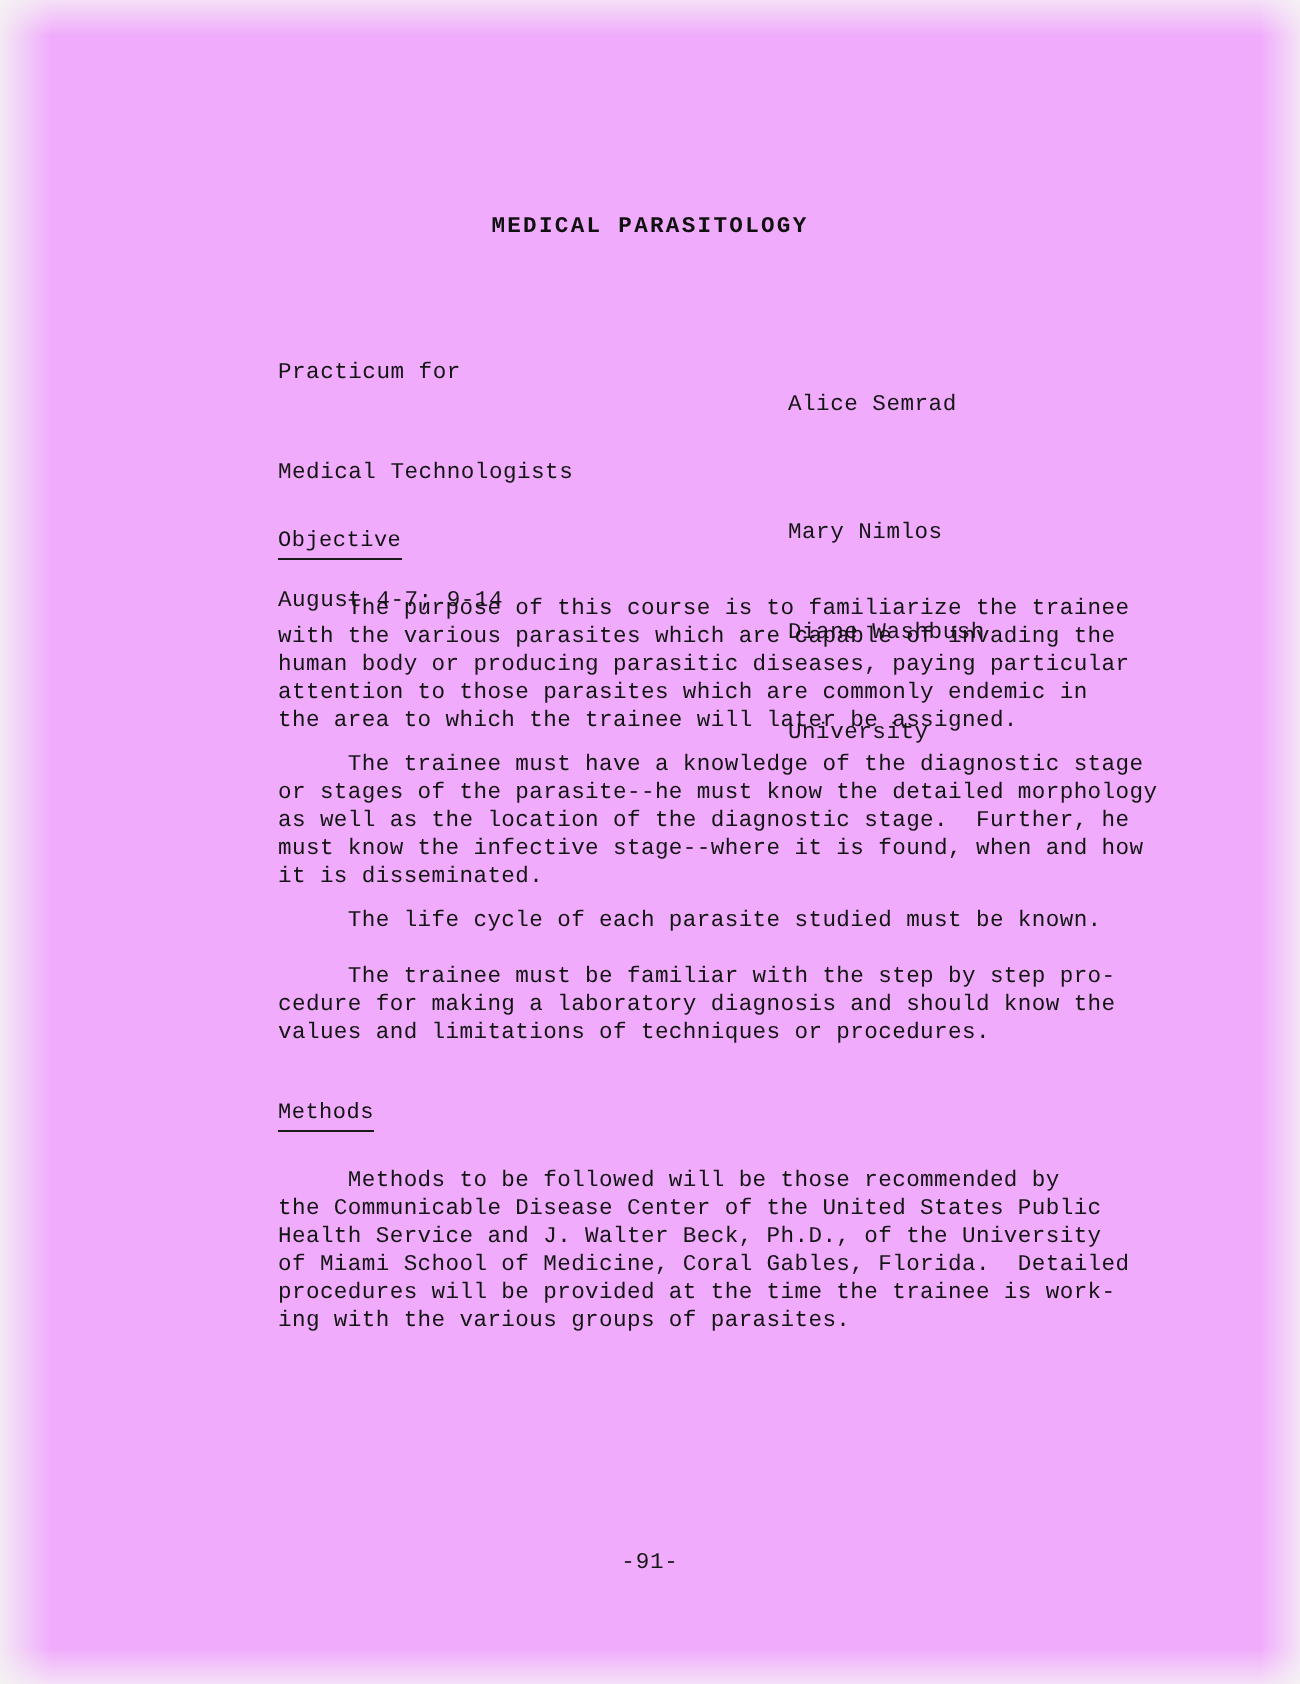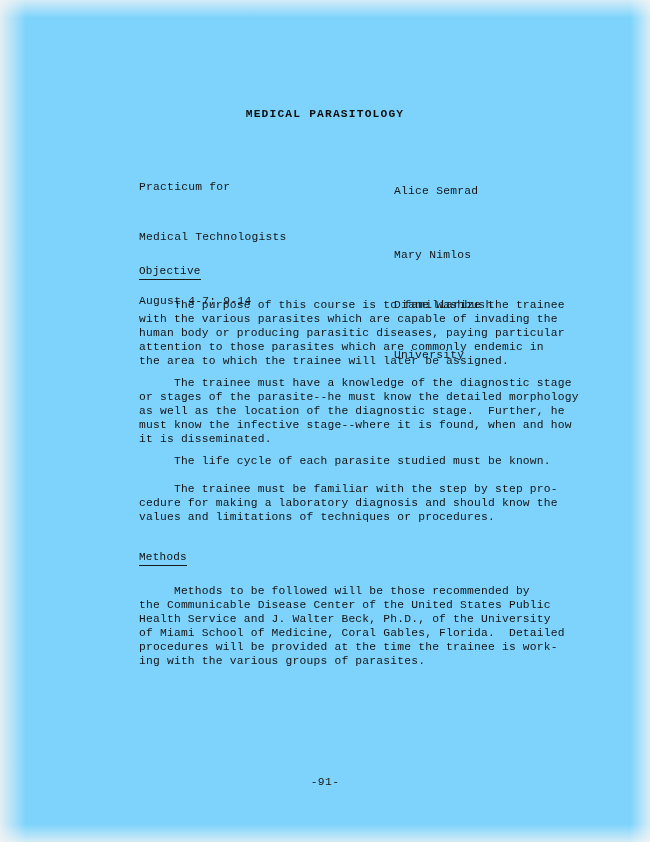--- a/index.html
+++ b/index.html
@@ -13,21 +13,21 @@
     background: #ffffff;
     font-family: "Liberation Mono", "DejaVu Sans Mono", monospace;
     color: #111111;
     overflow: hidden;
   }
 
   .page {
     position: relative;
     width: 650px;
     height: 842px;
-    background: #7dd3fc;
+    background: #f0abfc;
     box-sizing: border-box;
   }
 
   
   .scan-tint {
     position: absolute;
     inset: 0;
     pointer-events: none;
     background:
       linear-gradient(to right, rgba(244,244,242,0.85) 0px, rgba(255,255,255,0) 26px),
@@ -57,21 +57,21 @@
   }
   .col-left {
     position: absolute;
     left: 0;
     top: 0;
     width: 250px;
   }
   .col-right {
     position: absolute;
     left: 255px;
-    top: 4px;
+    top: 16px;
     width: 200px;
   }
   .hline {
     font-size: 11.3px;
     line-height: 14.1px;
     letter-spacing: 0.25px;
     white-space: pre;
     color: #151515;
     margin-top: 36px;
   }

